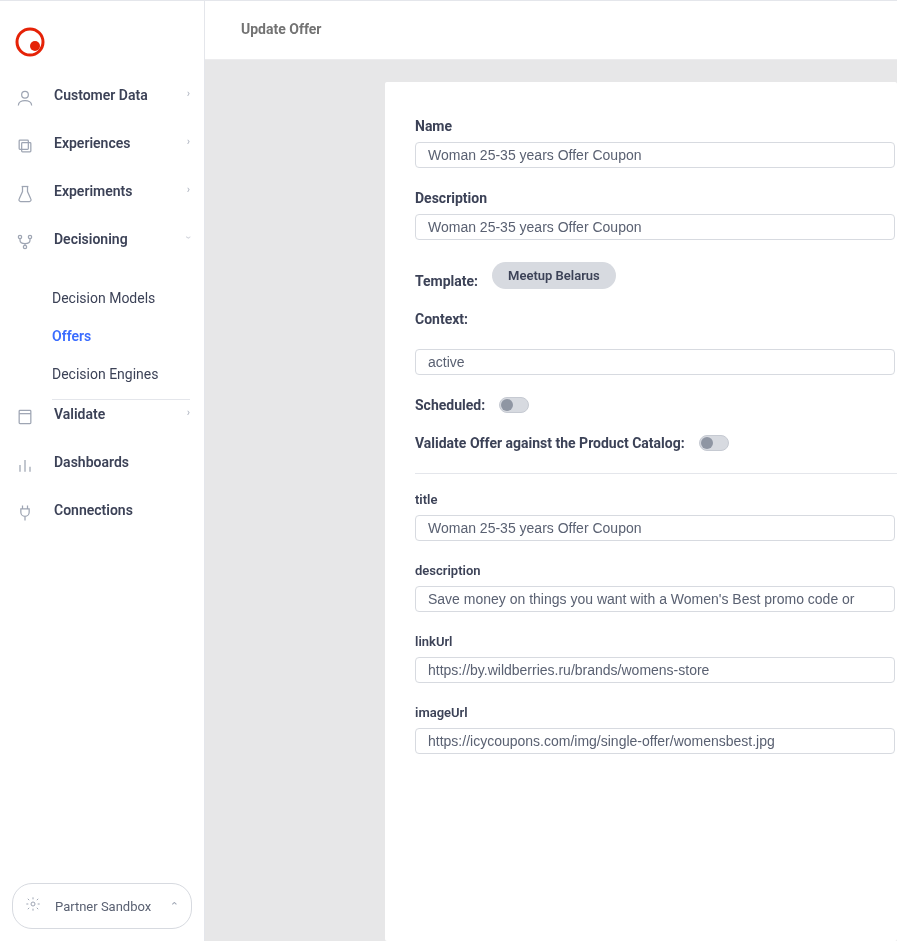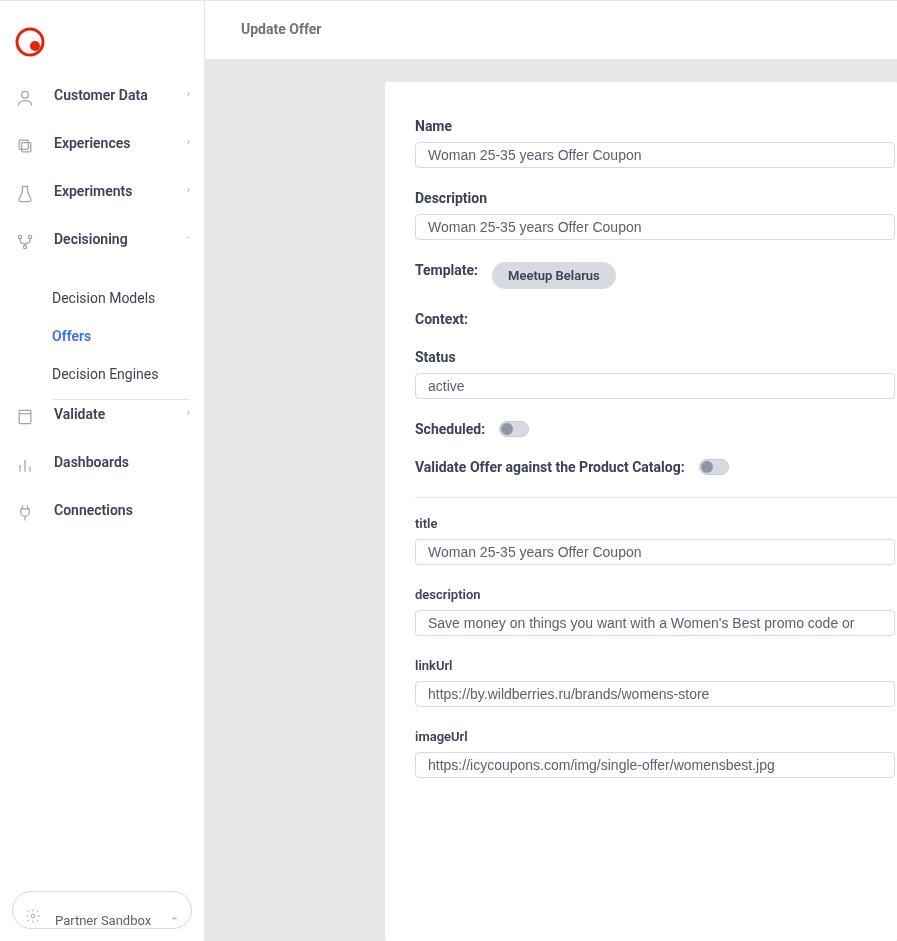--- a/index.html
+++ b/index.html
@@ -11,35 +11,35 @@
   .logo svg { display:block;}
   .nav { flex:1; overflow:auto;}
   .nav-item { display:flex; align-items:flex-start; padding:0 14px; height:48px; cursor:pointer; font-size:14px; font-weight:600; color:#3c4257;}
   .nav-item .icon { width:22px; height:22px; margin-right:18px; color:#9ea5b3; display:flex; align-items:center; justify-content:center;}
   .nav-item .chev { margin-left:auto; color:#b6bbc6; font-size:11px;}
   .subnav { padding-left:52px;}
   .sub-item { height:38px; display:flex; align-items:center; font-size:14px; color:#3c4257; cursor:pointer;}
   .sub-item.active { color:#3a6cff; font-weight:600;}
   .divider { height:1px; background:#e4e6eb; margin:6px 14px 6px 52px;}
   .footer { padding:12px; }
-  .env-pill { border:1px solid #d7dae0; border-radius:20px; height:38px; display:flex; align-items:flex-end; padding:0 12px; cursor:pointer;}
+  .env-pill { border:1px solid #d7dae0; border-radius:20px; height:46px; display:flex; align-items:center; padding:0 12px; cursor:pointer;}
   .env-pill .gear { color:#9ea5b3; margin-right:14px;}
   .env-pill .label { font-size:13px; color:#5a6172;}
   .env-pill .up { margin-left:auto; color:#9ea5b3; font-size:11px;}
   
   .content { flex:1; display:flex; flex-direction:column; overflow:hidden;}
   .header { background:#fff; padding:20px 32px 22px 36px; border-bottom:1px solid #ececee;}
   .header h1 { font-size:14px; font-weight:700; color:#737373;}
   .gray-zone { background:#e7e7e8; flex:1; overflow:auto; padding-top:22px; padding-left:180px;}
   .panel { background:#fff; border-radius:2px; padding:36px 0 20px 30px; min-height:100%;}
   .field-label { font-size:14px; font-weight:700; color:#3c4257; margin-bottom:8px;}
   .field-label.small { font-size:13px; font-weight:600;}
   .text-input { width:100%; max-width:480px; border:1px solid #d7dae0; border-radius:4px; height:26px; padding:0 12px; font-size:14px; color:#5a6172; background:#fff;}
   .form-row { margin-bottom:22px;}
-  .inline-row { display:flex; align-items:flex-start; gap:14px; margin-bottom:22px;}
+  .inline-row { display:flex; align-items:flex-end; gap:14px; margin-bottom:22px;}
   .chip { background:#d7dae0; color:#3c4257; font-size:13px; font-weight:600; padding:6px 16px; border-radius:16px;}
   .toggle { width:30px; height:16px; background:#d7dae0; border-radius:10px; position:relative; cursor:pointer; border:1px solid #c6cad2;}
   .toggle .knob { width:12px; height:12px; background:#8f96a3; border-radius:50%; position:absolute; top:1px; left:1px;}
   .hr { height:1px; background:#e4e6eb; margin:18px 0 18px 0; }
   .panel-inner { max-width:480px; }
   h2.section { font-size:22px; font-weight:700; color:#3c4257; margin:8px 0 18px -2px;}
   .icon svg { width:20px; height:20px; stroke:currentColor; fill:none; stroke-width:1.5;}
 </style>
 </head>
 <body>
@@ -185,21 +185,20 @@
           <div class="inline-row">
             <span class="field-label" style="margin:0">Template:</span>
             <span class="chip">Meetup Belarus</span>
           </div>
 
           <div class="inline-row">
             <span class="field-label" style="margin:0">Context:</span>
           </div>
 
           <div class="form-row">
-            <div class="field-label">Status</div>
             <input class="text-input" type="text" value="active" style="">
           </div>
 
           <div class="inline-row">
             <span class="field-label" style="margin:0">Scheduled:</span>
             <div class="toggle">
                 <div class="knob"></div>
               </div>
           </div>
 

